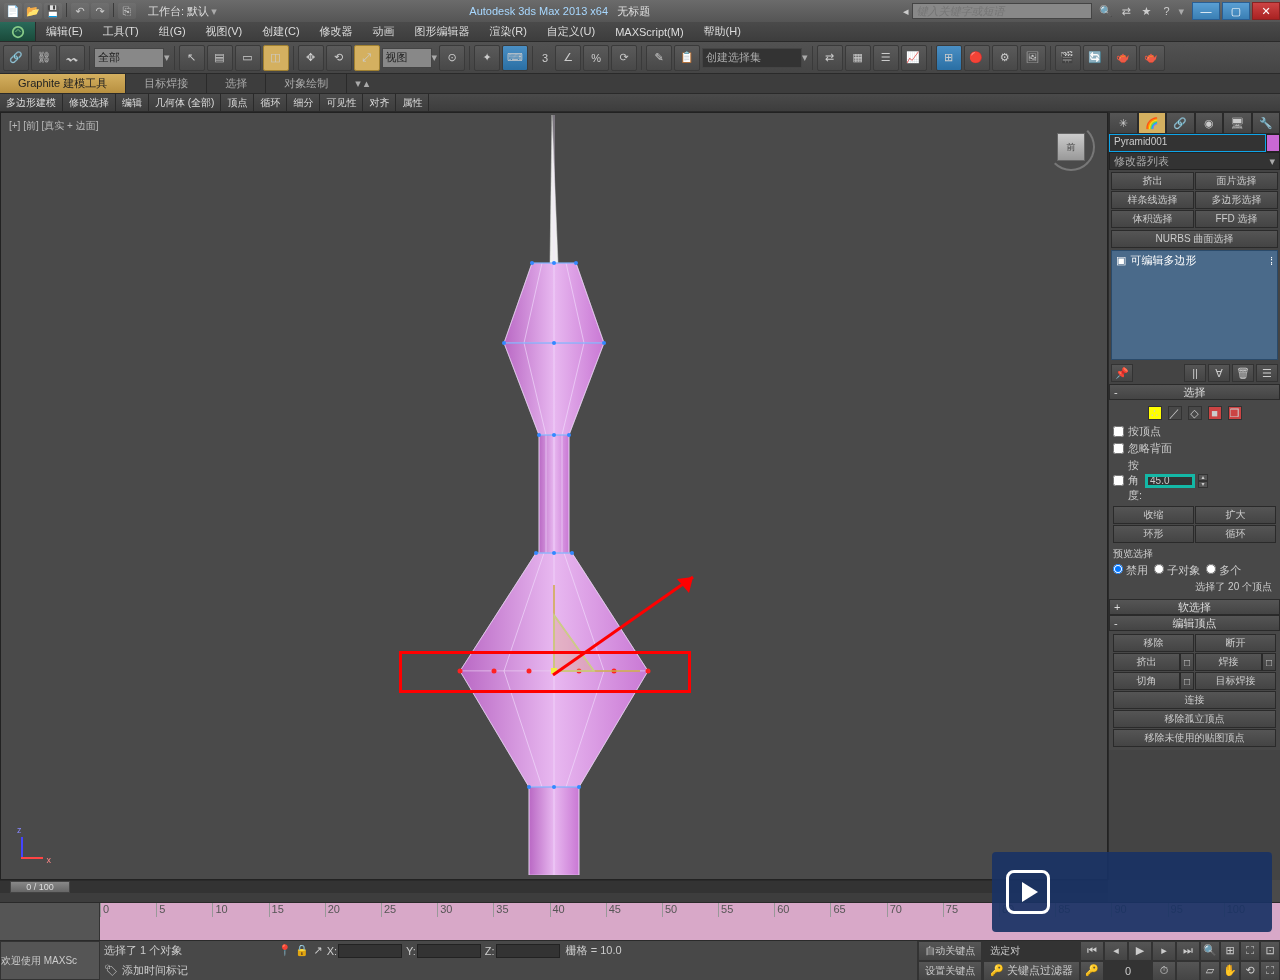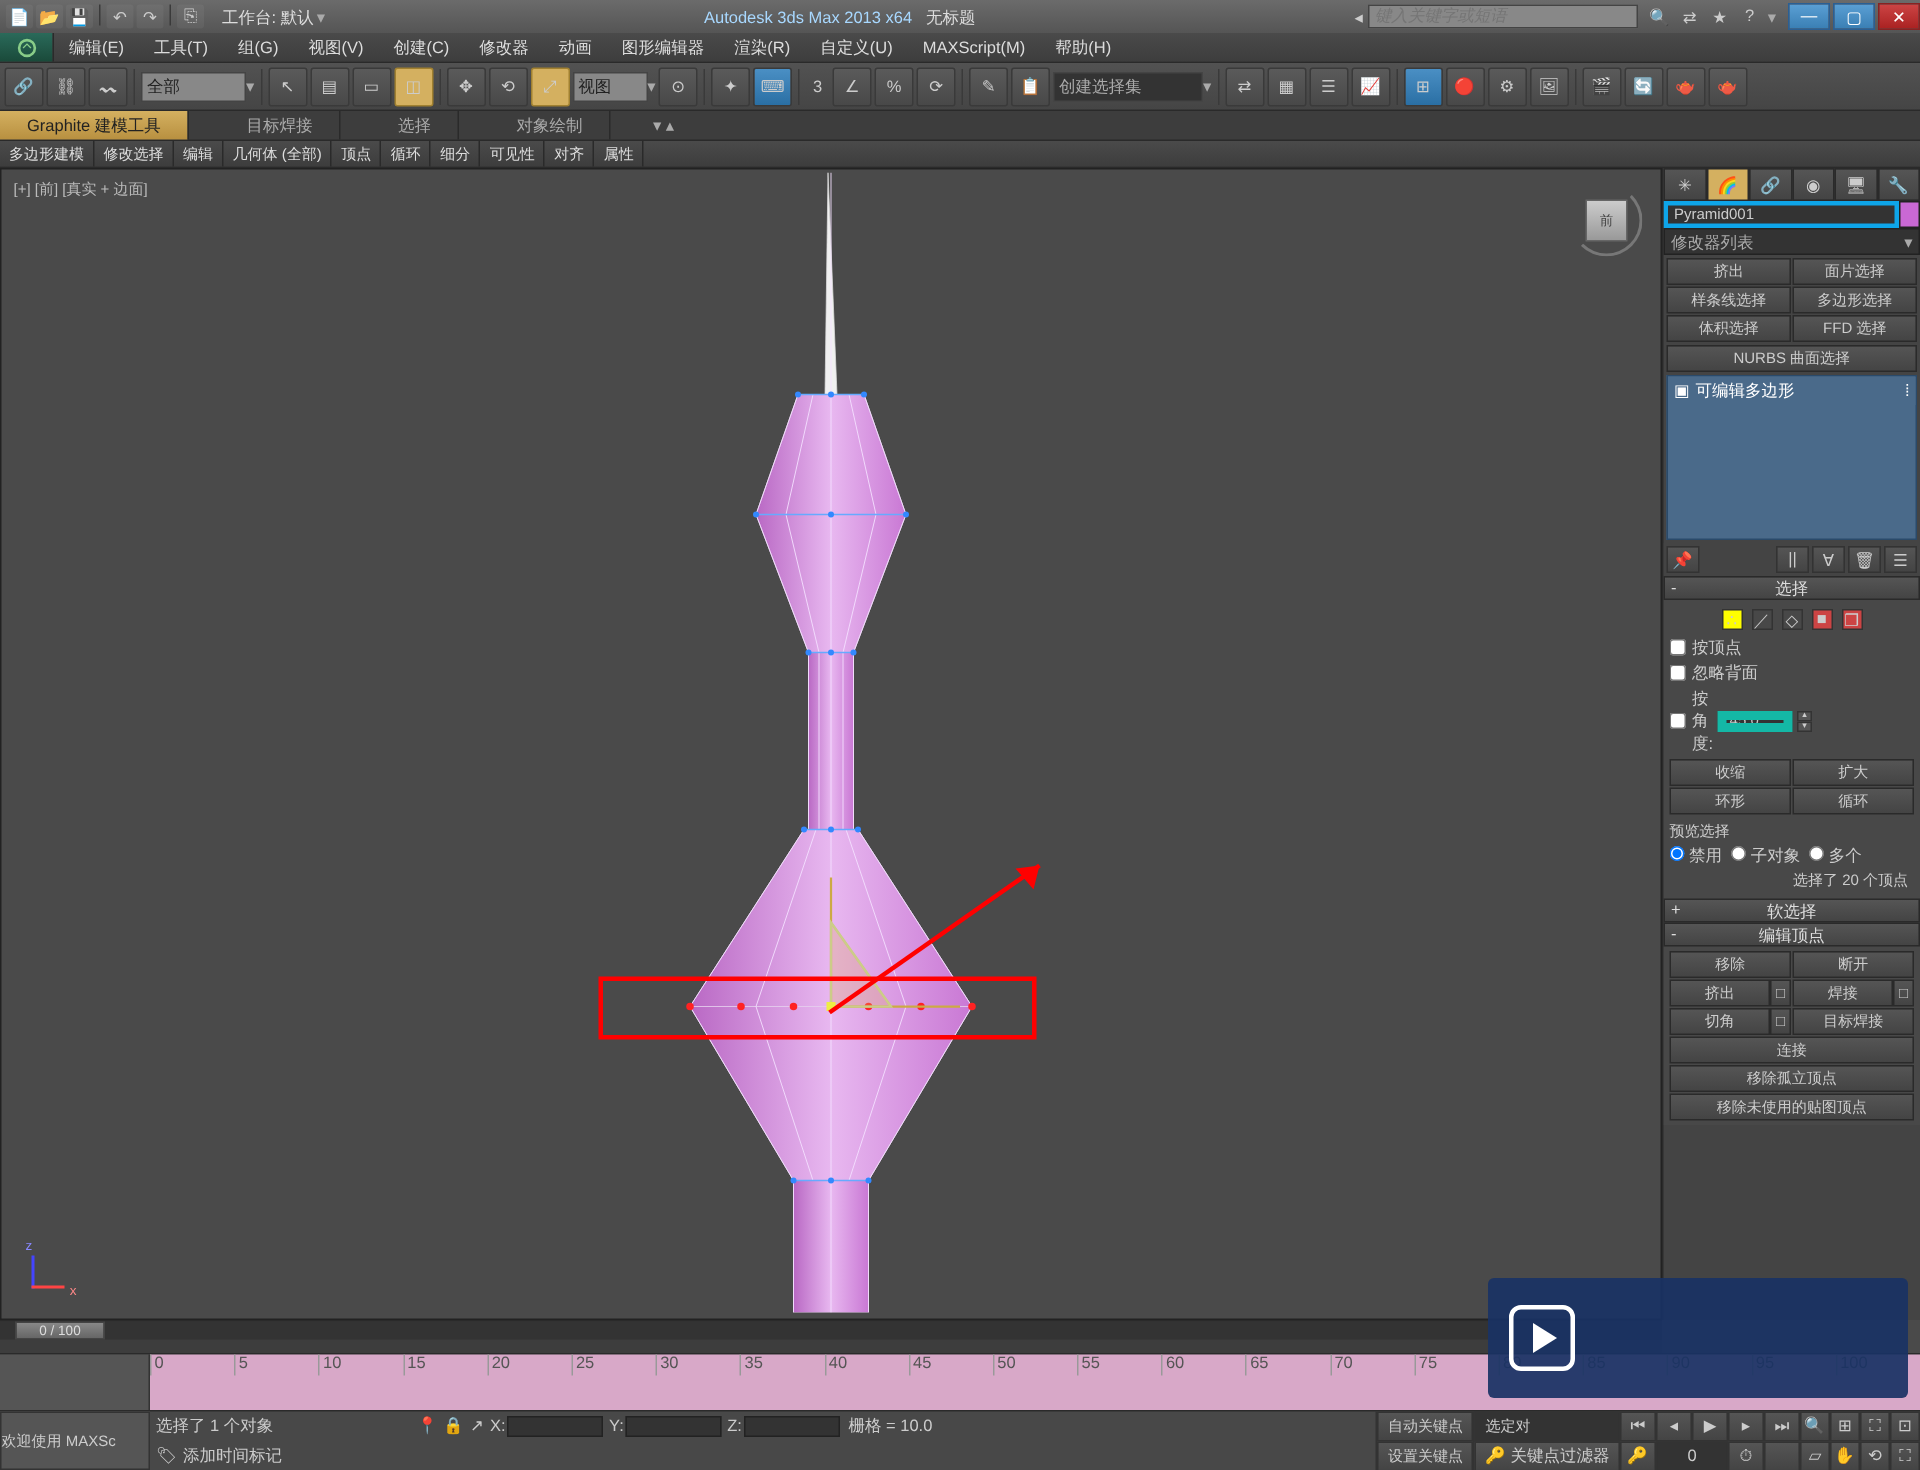--- a/index.html
+++ b/index.html
@@ -27,21 +27,21 @@
 
 .main-toolbar { height: 32px; background: linear-gradient(#525252, #454545); display: flex; align-items: center; padding: 0 3px; gap: 2px; border-bottom: 1px solid #2a2a2a; }
 .tb-btn { width: 26px; height: 26px; background: linear-gradient(#5a5a5a, #484848); border: 1px solid #3a3a3a; border-radius: 2px; display: flex; align-items: center; justify-content: center; }
 .tb-btn.active { background: #d4b060; border-color: #a08030; }
 .tb-btn.blue { background: linear-gradient(#4a8fc4, #2a6fa4); }
 .tb-sep { width: 1px; height: 24px; background: #3a3a3a; margin: 0 2px; }
 .tb-dropdown { height: 20px; background: #888; border: 1px solid #444; color: #222; padding: 0 3px; display: flex; align-items: center; }
 .tb-dropdown.dark { background: #333; color: #aaa; }
 
 
-.ribbon-tabs { height: 20px; background: #3d3d3d; display: flex; align-items: stretch; border-bottom: 1px solid #2a2a2a; gap: 20px; }
+.ribbon-tabs { height: 20px; background: #3d3d3d; display: flex; align-items: stretch; border-bottom: 1px solid #2a2a2a; }
 .ribbon-tab { padding: 3px 18px; color: #aaa; border-right: 1px solid #2a2a2a; display: flex; align-items: center; }
 .ribbon-tab.active { background: linear-gradient(#d4b060, #b89040); color: #222; }
 .ribbon-tabs .arrow { padding: 3px 8px; color: #aaa; }
 
 
 .ribbon-panel { height: 18px; background: linear-gradient(#4a4a4a, #3d3d3d); display: flex; align-items: stretch; border-bottom: 1px solid #2a2a2a; }
 .ribbon-pbtn { padding: 2px 6px; color: #ddd; border-right: 1px solid #2a2a2a; display: flex; align-items: center; font-size: 10px; }
 
 
 .viewport-area { position: absolute; top: 112px; left: 0; right: 172px; bottom: 100px; background: #4a4a4a; border: 1px solid #222; }
@@ -62,40 +62,40 @@
 
 .red-box { position: absolute; border: 3px solid #f00; }
 .red-arrow { position: absolute; }
 
 
 .command-panel { position: absolute; top: 112px; right: 0; width: 172px; bottom: 100px; background: #444; border-left: 1px solid #2a2a2a; overflow: hidden; }
 .cp-tabs { height: 22px; display: flex; background: #3a3a3a; }
 .cp-tab { flex: 1; display: flex; align-items: center; justify-content: center; border: 1px solid #2a2a2a; background: linear-gradient(#555, #444); }
 .cp-tab.active { background: #d4b060; }
 .cp-name-row { display: flex; height: 18px; }
-.cp-name { flex: 1; background: #333; border: 3px solid #0ea5e9; padding: 1px 4px; color: #ccc; font-size: 10px; }
+.cp-name { flex: 1; background: #333; border: 1px solid #0ea5e9; padding: 1px 4px; color: #ccc; font-size: 10px; }
 .cp-color { width: 14px; background: #c968d4; border: 1px solid #222; }
 .cp-mod-dd { height: 18px; background: #333; border: 1px solid #222; padding: 1px 4px; color: #aaa; display: flex; align-items: center; }
 .cp-btn-grid { display: grid; grid-template-columns: 1fr 1fr; gap: 1px; padding: 2px; }
 .cp-btn { height: 18px; background: linear-gradient(#555, #444); border: 1px solid #2a2a2a; display: flex; align-items: center; justify-content: center; font-size: 10px; color: #ccc; }
 .cp-stack { height: 110px; background: #4a6a8a; border: 1px solid #2a4a6a; margin: 2px; }
 .cp-stack-item { background: #4a6a8a; padding: 2px 4px; font-size: 10px; color: #fff; display: flex; align-items: center; gap: 4px; }
 .cp-stack-toolbar { height: 22px; display: flex; gap: 2px; padding: 2px; background: #444; }
 .cp-stack-toolbar .stb { width: 22px; height: 18px; background: linear-gradient(#555,#444); border: 1px solid #333; display: flex; align-items: center; justify-content: center; }
 .cp-rollout-hdr { height: 16px; background: linear-gradient(#555,#444); border: 1px solid #2a2a2a; text-align: center; font-size: 10px; color: #ddd; position: relative; }
 .cp-rollout-hdr .toggle { position: absolute; left: 4px; top: 1px; }
 .cp-rollout-body { padding: 3px 4px; background: #484848; }
 .cp-sel-icons { display: flex; gap: 6px; justify-content: center; padding: 3px 0; }
 .cp-sel-ico { width: 14px; height: 14px; border: 1px solid #333; display: flex; align-items: center; justify-content: center; }
 .cp-sel-ico.vert { background: #ff0; }
 .cp-sel-ico.red { background: #c44; }
 .cp-check { display: flex; align-items: center; gap: 4px; font-size: 10px; padding: 1px 0; }
 .cp-check input { width: 11px; height: 11px; }
 .cp-spin-row { display: flex; align-items: center; gap: 3px; font-size: 10px; }
-.cp-spin { width: 50px; height: 14px; background: #333; border: 6px solid #14b8a6; color: #ccc; padding: 0 2px; font-size: 10px; }
+.cp-spin { width: 50px; height: 14px; background: #333; border: 3px solid #14b8a6; color: #ccc; padding: 0 2px; font-size: 10px; }
 .cp-spin-arrows { width: 10px; height: 14px; display: flex; flex-direction: column; }
 .cp-spin-arrows div { flex:1; background: #555; border: 1px solid #333; font-size: 6px; text-align: center; line-height: 5px; }
 .cp-radio-row { display: flex; gap: 6px; font-size: 10px; align-items: center; }
 .cp-radio-row input { width: 10px; height: 10px; }
 .cp-status-txt { text-align: right; font-size: 10px; color: #ccc; padding: 2px 4px; }
 
 
 .timeline { position: absolute; bottom: 78px; left: 0; right: 172px; height: 22px; background: #3d3d3d; border-top: 1px solid #2a2a2a; }
 .time-slider { position: absolute; top: 0; left: 0; right: 0; height: 12px; background: #333; }
 .time-slider-thumb { position: absolute; top: 0; left: 10px; width: 60px; height: 12px; background: linear-gradient(#888,#666); border: 1px solid #444; text-align: center; font-size: 9px; color: #ddd; }

